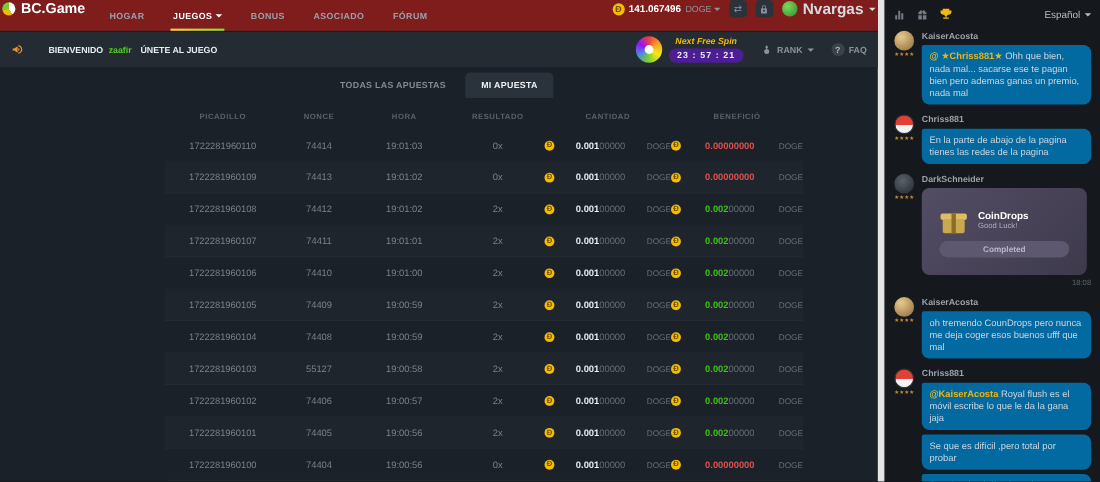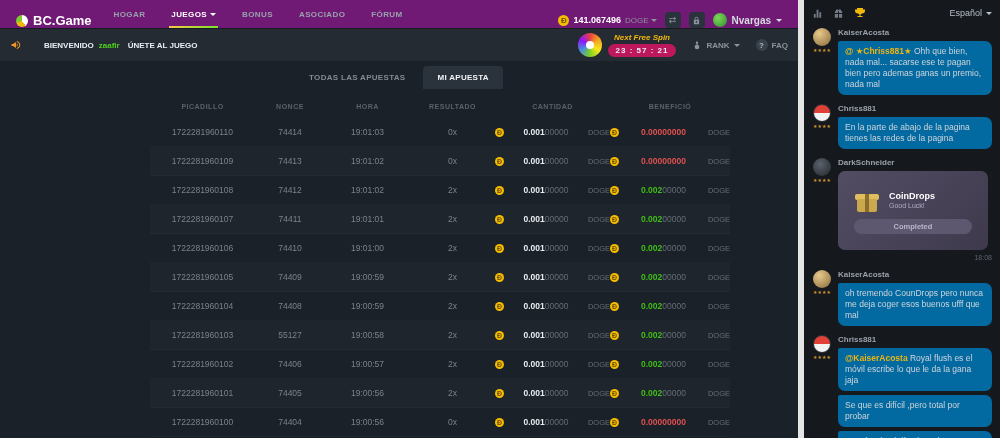--- a/index.html
+++ b/index.html
@@ -1,57 +1,57 @@
 <!DOCTYPE html>
 <html><head>
 <meta charset="utf-8">
 <style>
   *{margin:0;padding:0;box-sizing:border-box}
   html,body{background:#0f1317}
   .root{position:relative;width:1000px;height:438px;background:#1b2128;overflow:hidden;
         font-family:"Liberation Sans","DejaVu Sans",sans-serif;color:#c6cdd4}
 
   
-  .navbar{position:absolute;top:0;left:0;width:798px;height:28px;background:#701a75;
-          display:flex;align-items:flex-end;padding:0 16px;z-index:3}
+  .navbar{position:absolute;top:0;left:0;width:798px;height:28px;background:#7f1d1d;
+          display:flex;align-items:flex-start;padding:0 2px;z-index:3}
   .logo{display:flex;align-items:center;gap:5px;font-weight:bold;font-size:13px;color:#fff;cursor:pointer}
   .logo-mark{width:12px;height:12px;border-radius:50%;background:conic-gradient(#fff 0 40%,#f0b90b 40% 70%,#7ec832 70% 100%)}
   .nav-items{display:flex;margin-left:22px;gap:26px;height:100%;align-items:center}
   .nav-item{font-size:8px;font-weight:bold;color:#99a2ac;letter-spacing:.4px;display:flex;align-items:center;gap:3px;
             position:relative;height:100%;cursor:pointer;white-space:nowrap}
   .nav-item.active{color:#fff}
   .nav-item.active::after{content:"";position:absolute;bottom:0;left:-2px;right:-2px;height:2px;
             background:linear-gradient(90deg,#f7c948,#79e12c)}
   .caret{width:0;height:0;border-left:3px solid transparent;border-right:3px solid transparent;border-top:3px solid currentColor;display:inline-block}
   .nav-right{margin-left:auto;display:flex;align-items:center;gap:8px}
   .balance{display:flex;align-items:center;gap:4px;font-size:9px;cursor:pointer}
   .coin{width:11px;height:11px;border-radius:50%;background:#f5bc00;color:#6e5300;font-weight:bold;font-size:8px;
         display:flex;align-items:center;justify-content:center;flex:none}
   .coin.sm{width:9px;height:9px;font-size:7px}
   .balance .amt{color:#fff;font-weight:bold}
   .balance .cur{color:#8b939c;font-size:8px;display:flex;align-items:center;gap:2px}
   .icon-btn{width:16px;height:16px;border-radius:4px;background:#2a323c;color:#8b939c;font-size:9px;
             display:flex;align-items:center;justify-content:center;cursor:pointer}
-  .user{display:flex;align-items:center;gap:5px;font-size:10px;font-weight:bold;color:#d5dbe1;cursor:pointer}
+  .user{display:flex;align-items:center;gap:5px;font-size:14px;font-weight:bold;color:#d5dbe1;cursor:pointer}
   .avatar-sm{width:14px;height:14px;border-radius:50%;background:radial-gradient(circle at 35% 35%,#7ed957,#2f8b2e)}
 
   
   .announce{position:absolute;top:28px;left:0;width:798px;height:33px;background:#242b33;
             display:flex;align-items:center;padding:0 10px;border-top:1px solid #161b21;z-index:2}
   .announce .txt{font-size:8px;font-weight:bold}
   .welcome{color:#e8edf2;margin-left:22px}
   .hl-user{color:#4fd01c;margin-left:5px}
   .join{color:#e8edf2;margin-left:8px}
   .freespin{margin-left:auto;display:flex;align-items:center;gap:6px;cursor:pointer}
   .wheel{width:24px;height:24px;border-radius:50%;position:relative;flex:none;
          background:conic-gradient(#e8403f,#f5a623,#f8e71c,#7ed321,#4a90d9,#9013fe,#e8403f)}
   .wheel::after{content:"";position:absolute;inset:8px;background:#fff;border-radius:50%}
   .fs-col{display:flex;flex-direction:column;gap:2px;align-items:center}
   .fs-title{font-size:8px;font-weight:bold;font-style:italic;color:#f0b90b}
-  .fs-timer{font-size:8px;font-weight:bold;color:#e9eef3;background:#be185d;padding:2px 8px;border-radius:8px;letter-spacing:1px}
+  .fs-timer{font-size:8px;font-weight:bold;color:#e9eef3;background:#4c1d95;padding:2px 8px;border-radius:8px;letter-spacing:1px}
   .rank,.faq{display:flex;align-items:center;gap:4px;font-size:8px;font-weight:bold;color:#8b939c;margin-left:16px;cursor:pointer}
   .faq-circle{width:12px;height:12px;border-radius:50%;background:#39414b;color:#aeb6bf;font-size:8px;
               display:flex;align-items:center;justify-content:center}
 
   
   .content{position:absolute;top:61px;left:0;width:798px;bottom:0;background:#1b2128}
   .tabs{display:flex;justify-content:center;gap:4px;padding-top:5px}
   .tab{font-size:8px;font-weight:bold;letter-spacing:.3px;color:#828b95;padding:7px 14px;border-radius:4px 4px 0 0;cursor:pointer}
   .tab.active{background:#2a323c;color:#f0f3f6}
   .table{position:absolute;left:150px;top:33px;width:580px}

